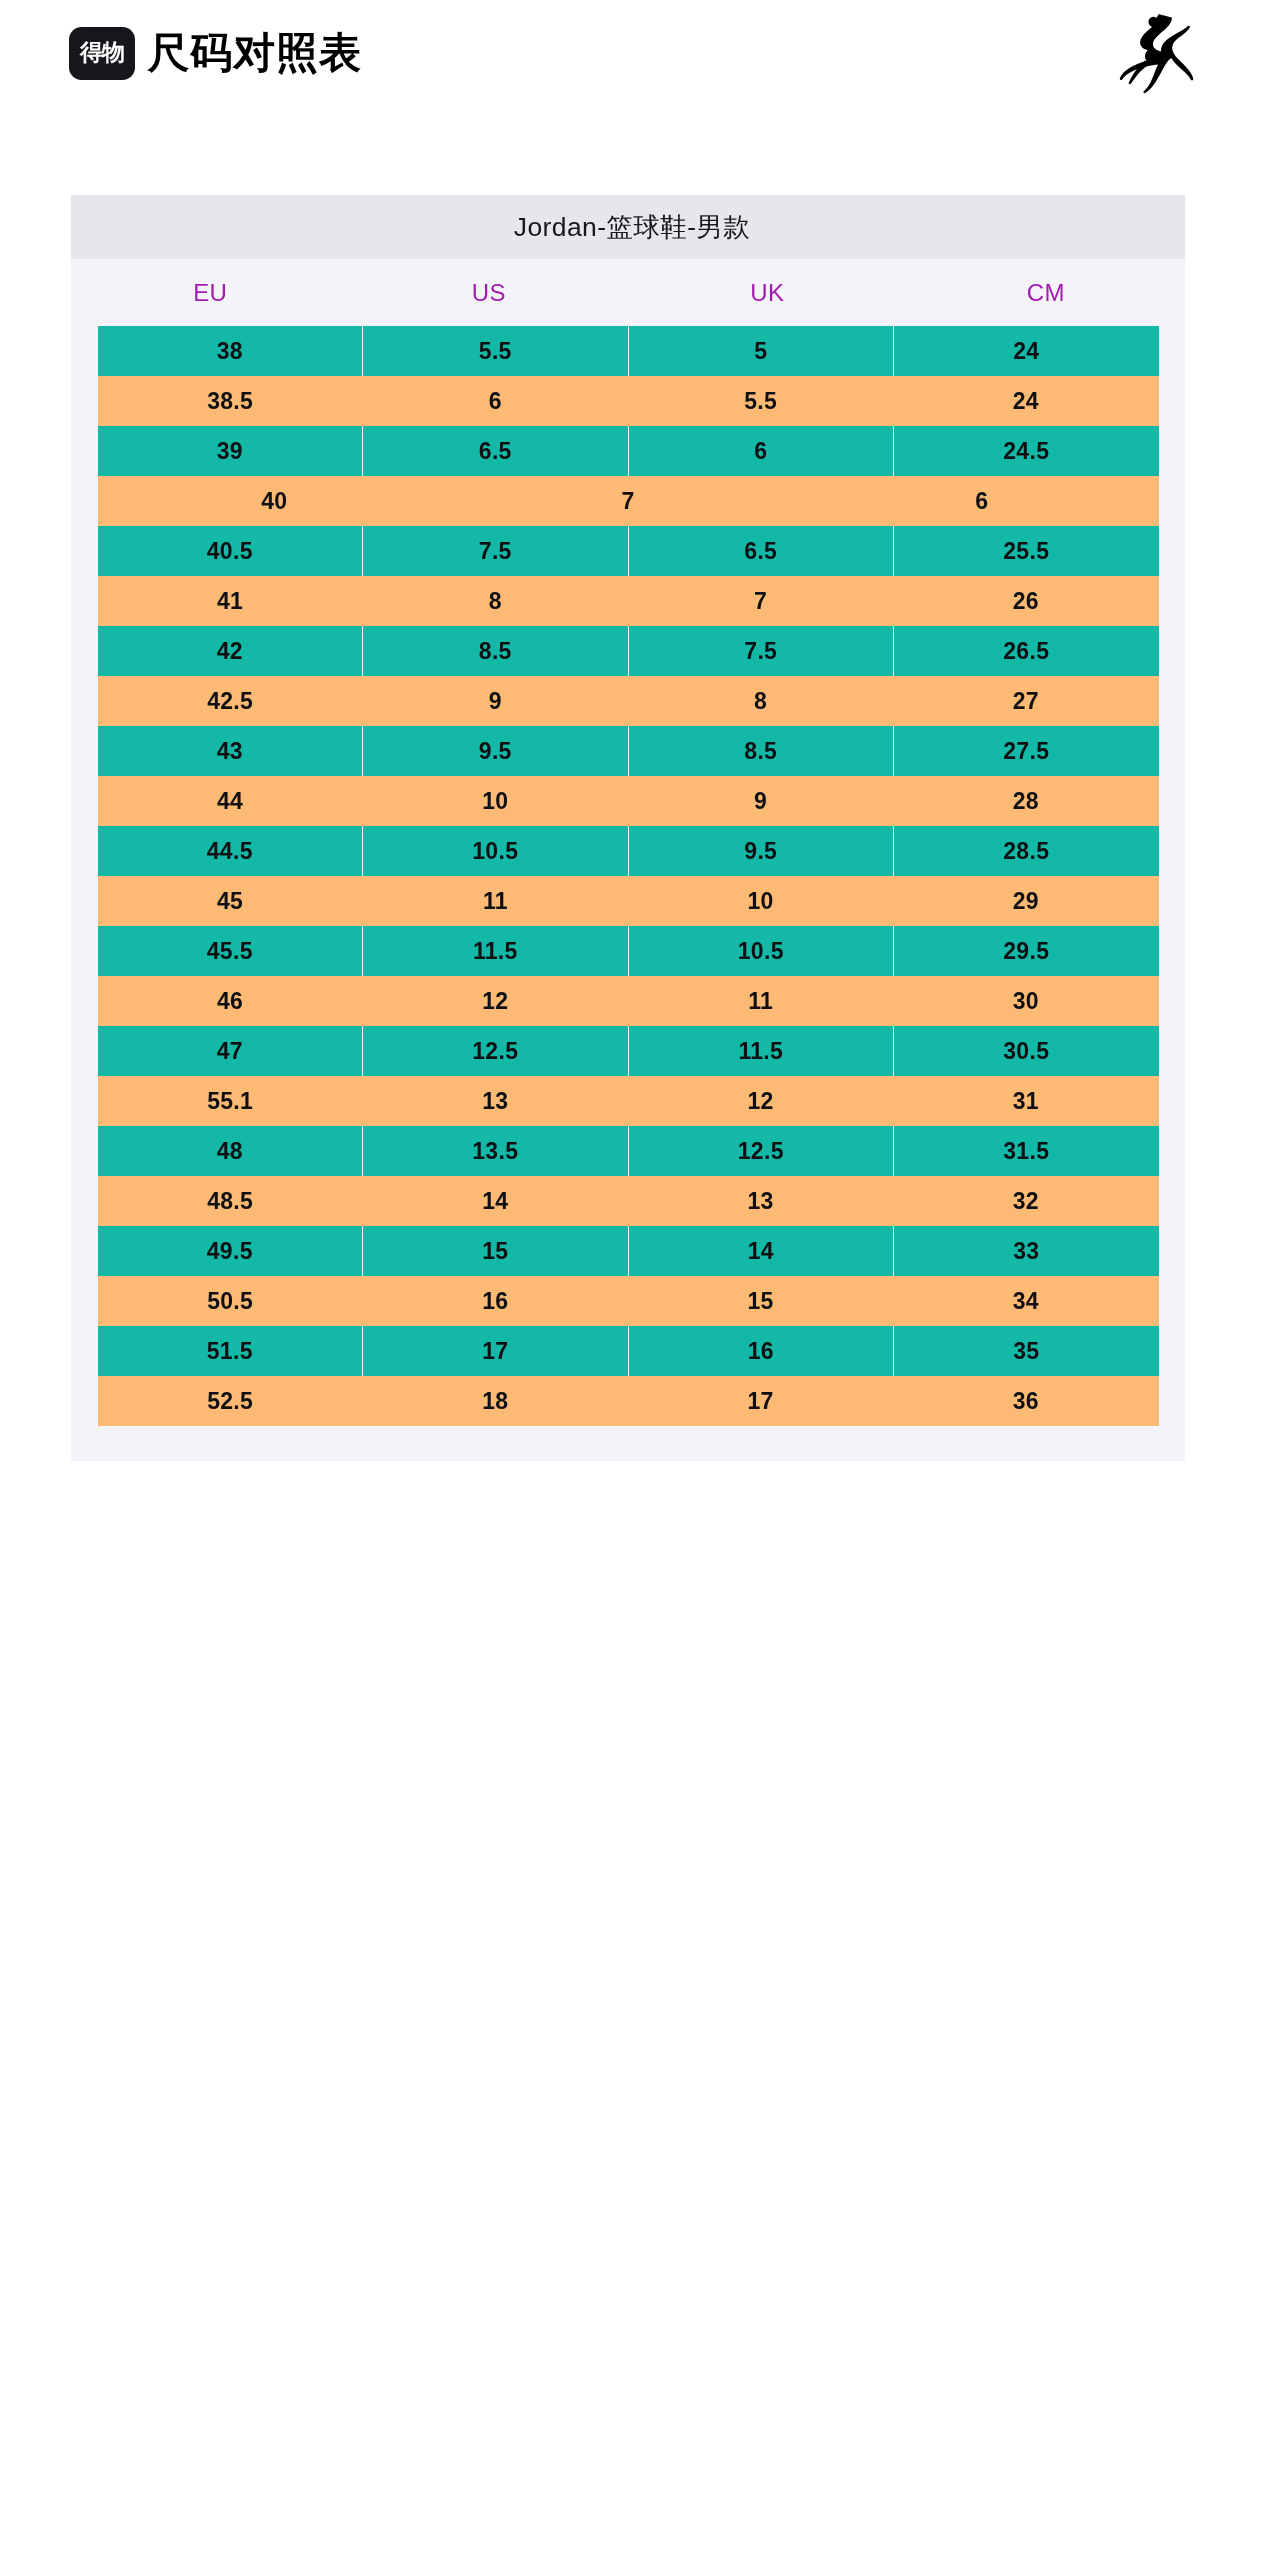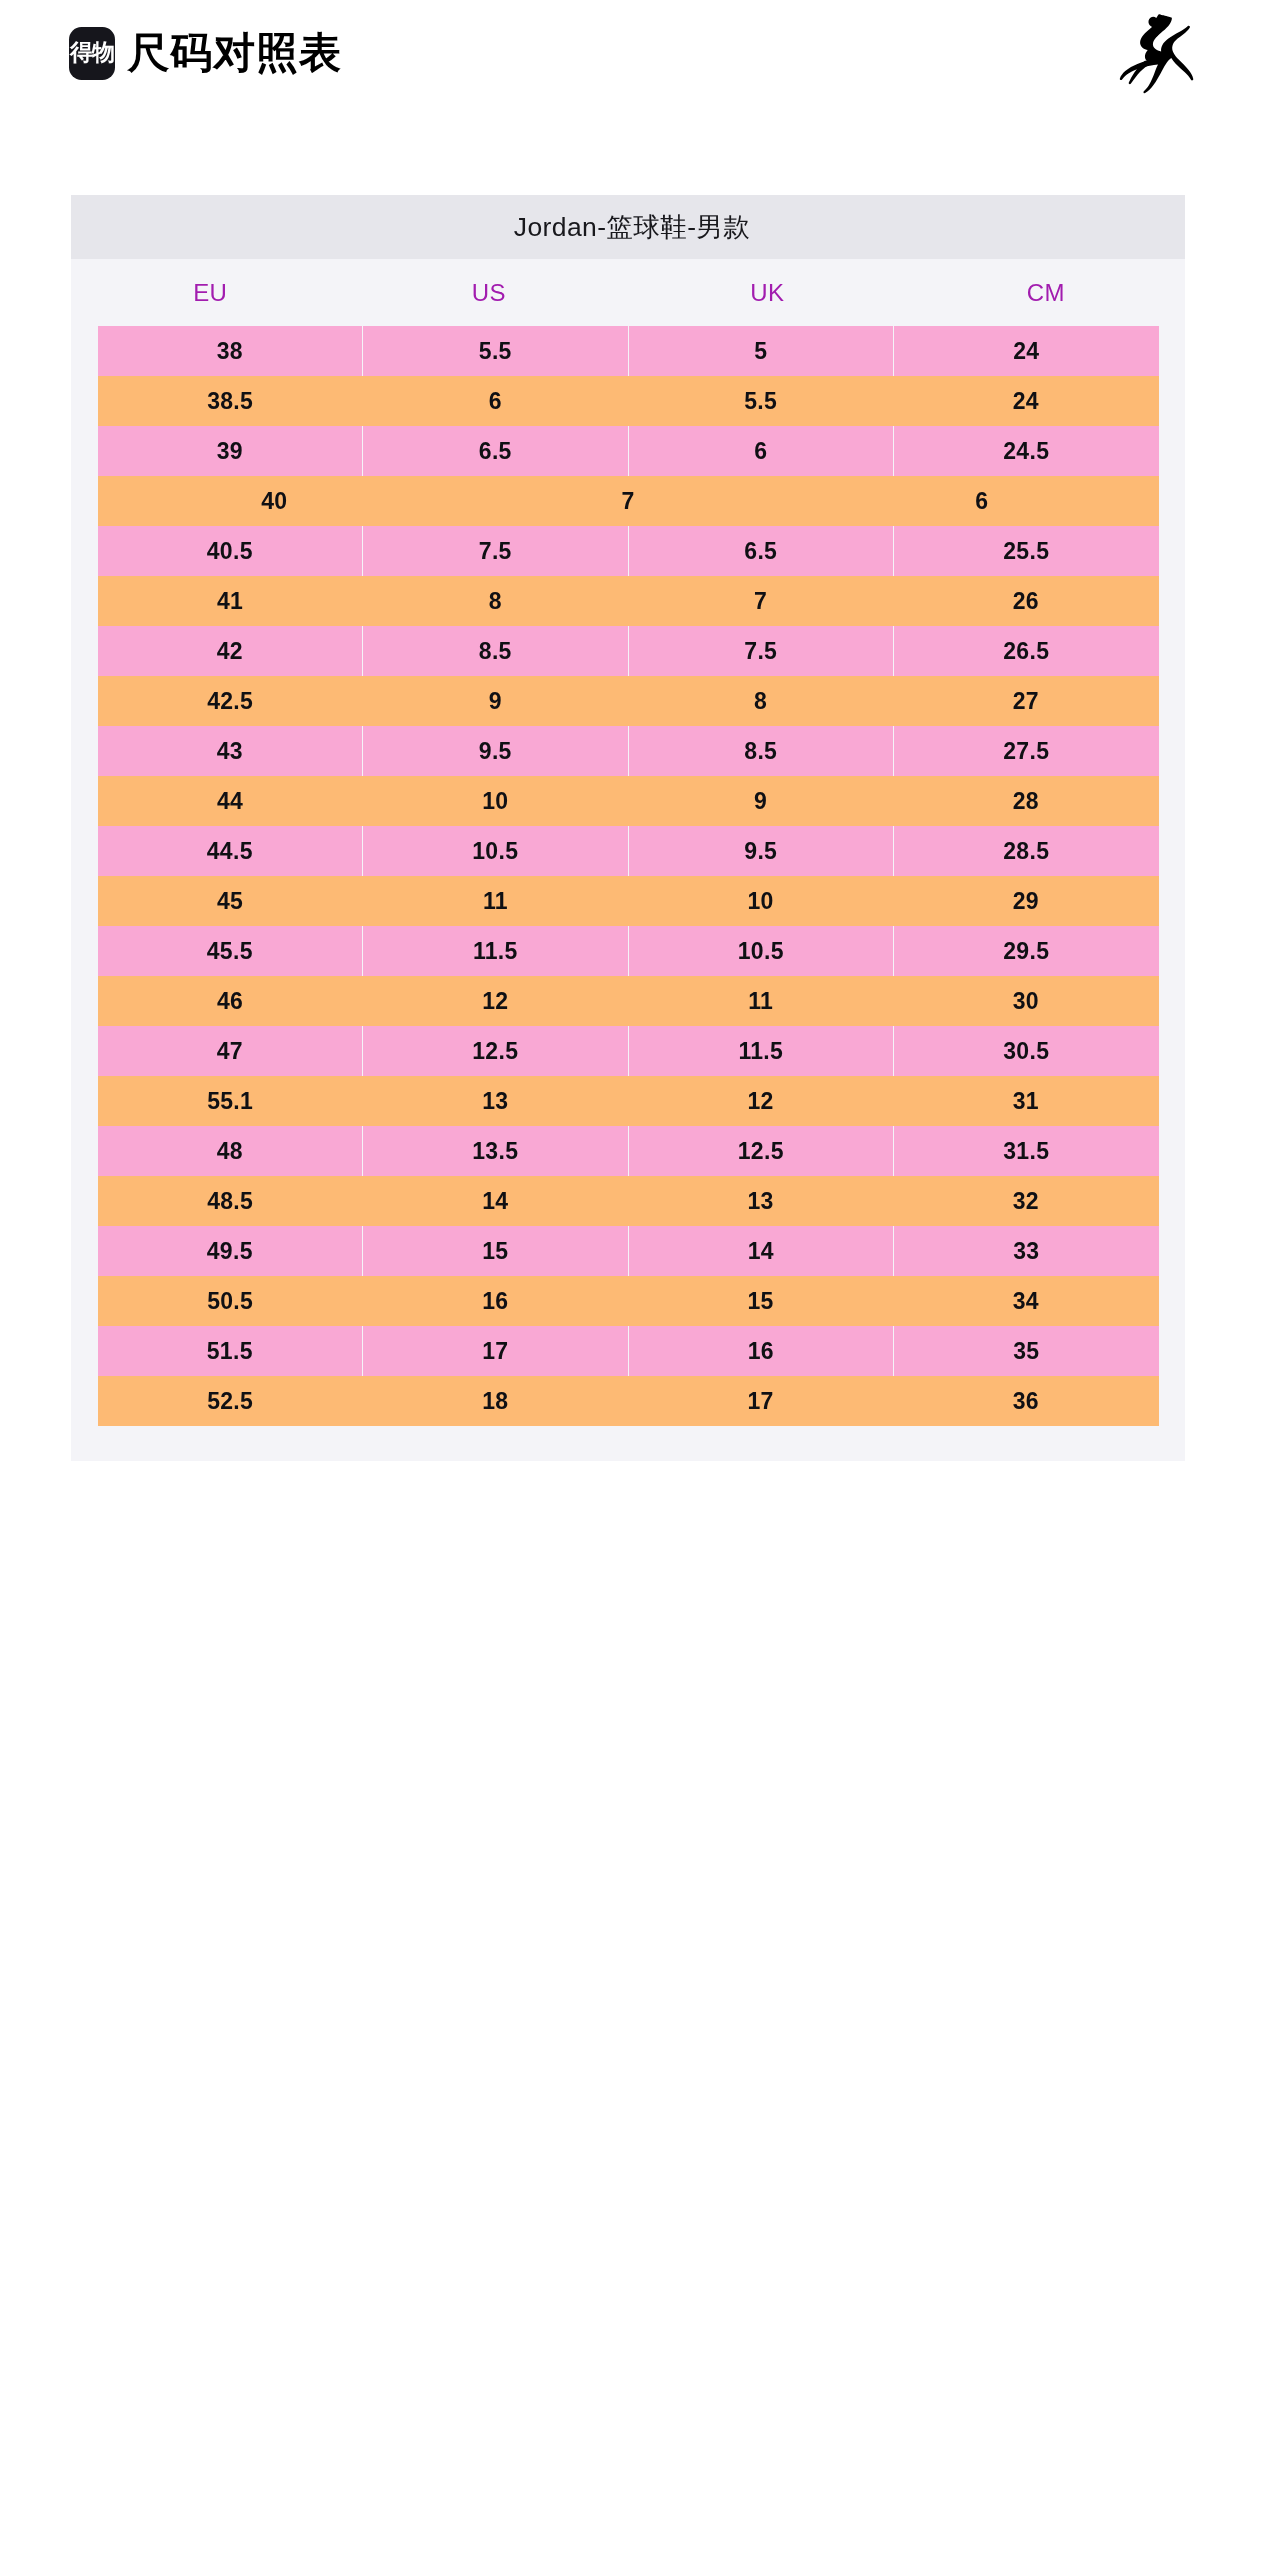--- a/index.html
+++ b/index.html
@@ -28,21 +28,21 @@
     position: absolute;
     left: 0;
     top: 0;
     width: 1273px;
     height: 106px;
     display: flex;
     align-items: center;
   }
   .brand-badge {
     margin-left: 69px;
-    width: 46px;
+    width: 66px;
     height: 53px;
     border-radius: 12.4px;
     background: #16161c;
     color: #ffffff;
     display: flex;
     align-items: center;
     justify-content: center;
     font-size: 23px;
     line-height: 1;
     letter-spacing: -0.9px;
@@ -118,21 +118,21 @@
     display: flex;
     align-items: center;
     justify-content: center;
     font-size: 23px;
     font-weight: 700;
     color: #101014;
     letter-spacing: 0.3px;
     background: transparent;
   }
   .row.odd .cell {
-    background: #f9a8d4;
+    background: #14b8a6;
     border-right: 1.8px solid #f4f4f8;
   }
   .row.odd .cell:last-child { border-right: 0; }
   .row.even .cell { background: #fdba74; }
 </style>
 </head>
 <body>
 
 <div class="page">
 

